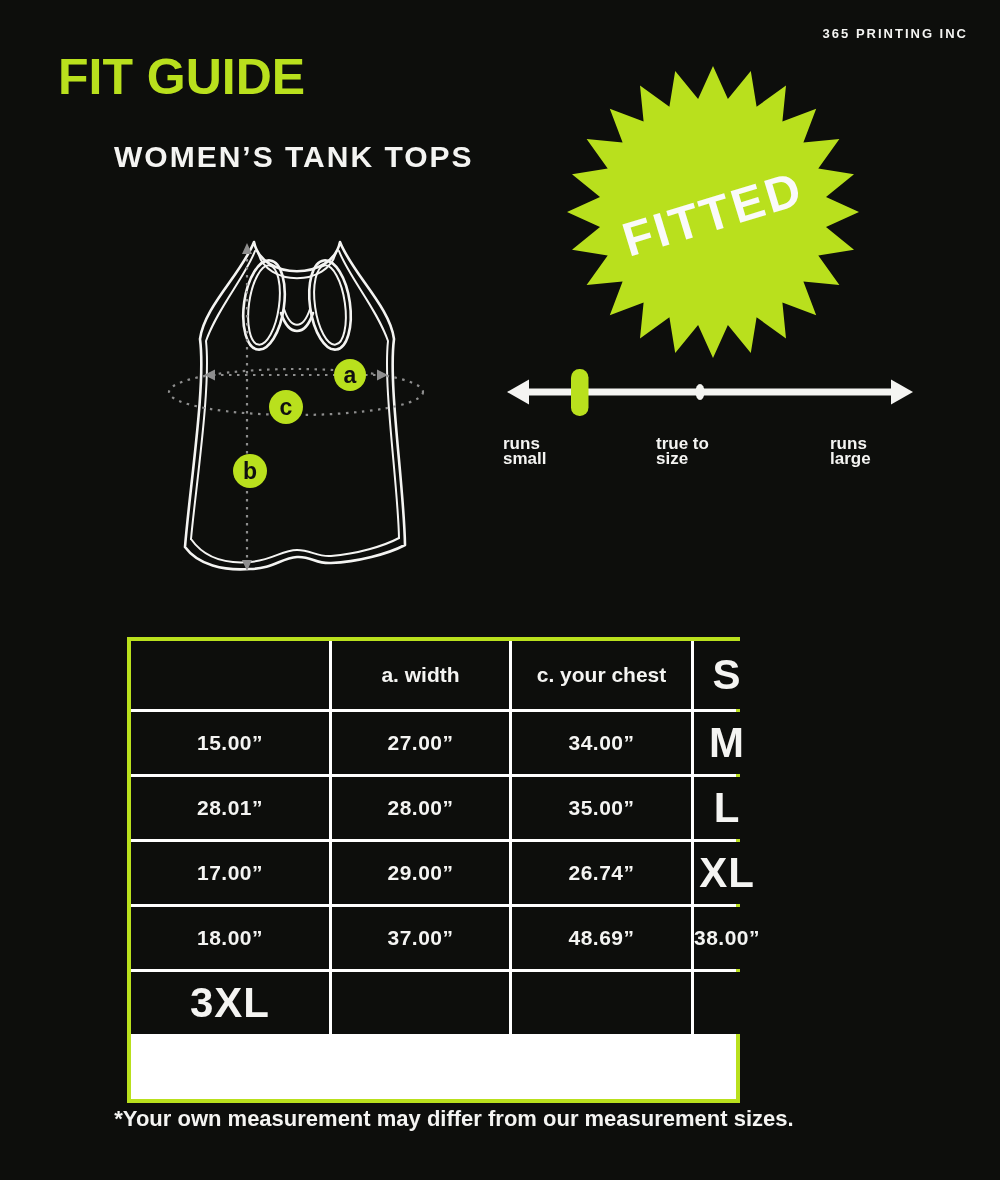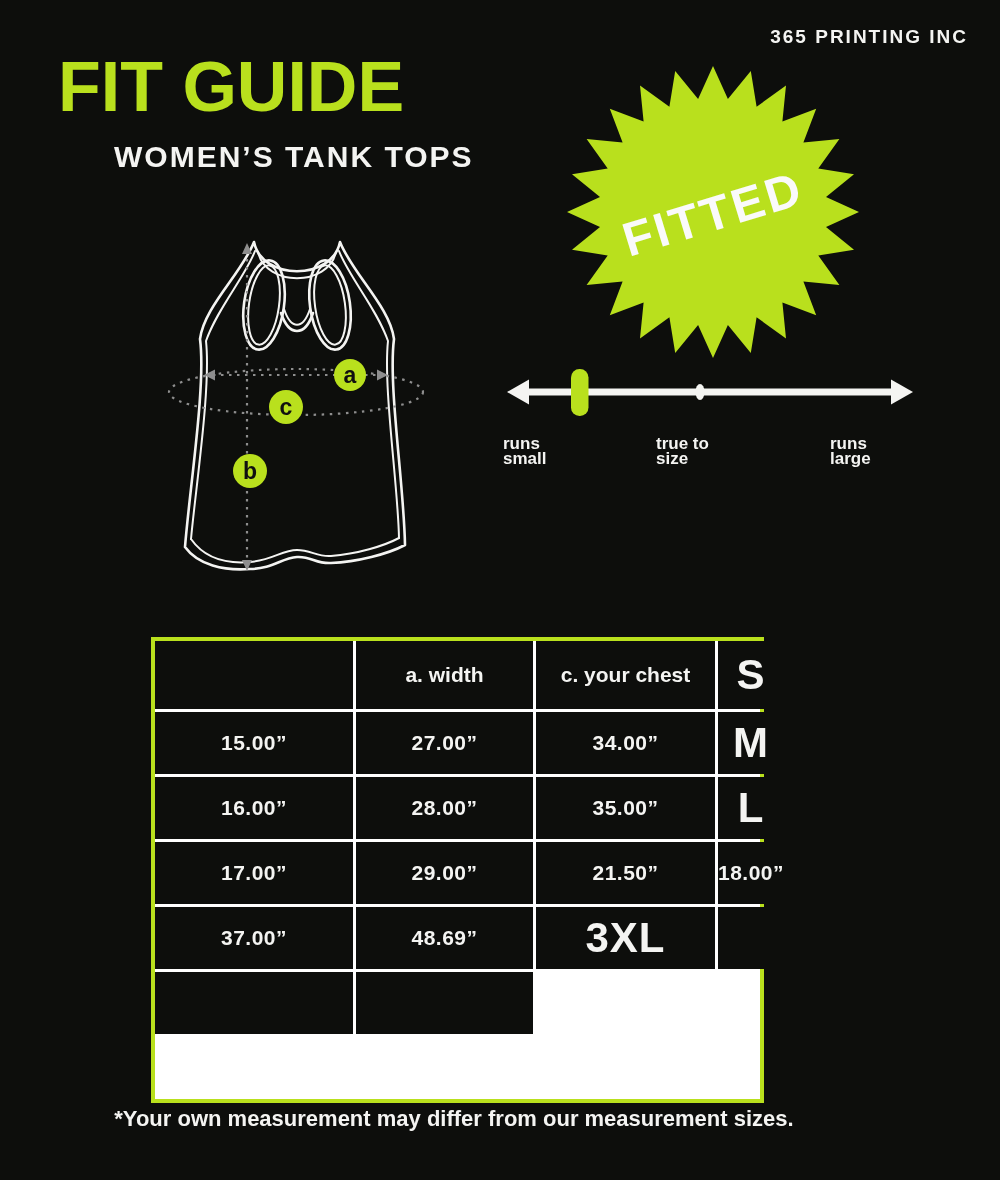--- a/index.html
+++ b/index.html
@@ -11,25 +11,25 @@
   html,body{margin:0;padding:0;background:#000;}
   .page{
     position:relative;
     width:1000px;height:1180px;
     background:var(--bg);
     font-family:"Liberation Sans", sans-serif;
     overflow:hidden;
   }
   .brand{
     position:absolute;top:26px;right:32px;
-    color:var(--white);font-size:19px;font-weight:bold;letter-spacing:2px;text-align:right;
+    color:var(--white);font-size:13px;font-weight:bold;letter-spacing:2px;text-align:right;
   }
   .title{
     position:absolute;left:58px;top:52px;margin:0;
-    color:var(--accent);font-size:70px;font-weight:bold;letter-spacing:0;
+    color:var(--accent);font-size:50px;font-weight:bold;letter-spacing:0;
     line-height:1;
   }
   .subtitle{
     position:absolute;left:114px;top:140px;
     color:var(--white);font-size:30px;font-weight:bold;letter-spacing:2px;
   }
   .badge-svg{position:absolute;left:563px;top:62px;overflow:visible;}
   .badge-text{
     font-family:"Liberation Sans", sans-serif;
     font-size:48px;font-weight:bold;letter-spacing:3px;fill:#fafafa;
@@ -48,21 +48,20 @@
   #lbl-true{left:656px;top:436px;width:100px;}
   #lbl-large{left:830px;top:436px;width:94px;}
   .size-table{
     position:absolute;left:127px;top:637px;width:613px;height:466px;
     box-sizing:border-box;border:4px solid var(--accent);
     background:#ffffff;
     display:grid;
     grid-template-columns:198px 177px 179px 1fr;
     grid-template-rows:68px repeat(6,1fr);
     gap:3px;
-    margin-left:24px;
   }
   .cell{
     background:var(--bg);color:var(--white);font-weight:bold;
     display:flex;align-items:center;justify-content:center;
   }
   .cell.header{font-size:21px;}
   .cell.size{font-size:42px;letter-spacing:1px;}
   .cell.value{font-size:21px;letter-spacing:0.5px;}
   .footnote{
     position:absolute;left:0;top:1106px;width:908px;
@@ -163,33 +162,35 @@
     <div class="cell header"></div>
     <div class="cell header">a. width</div>
     <div class="cell header">c. your chest</div>
 
     <div class="cell size">S</div>
     <div class="cell value">15.00”</div>
     <div class="cell value">27.00”</div>
     <div class="cell value">34.00”</div>
 
     <div class="cell size">M</div>
-    <div class="cell value">16.00”</div>
+    <div class="cell value">28.01”</div>
     <div class="cell value">28.00”</div>
     <div class="cell value">35.00”</div>
 
     <div class="cell size">L</div>
     <div class="cell value">17.00”</div>
     <div class="cell value">29.00”</div>
-    <div class="cell value">21.50”</div>
+    <div class="cell value">26.74”</div>
 
+    <div class="cell size">XL</div>
     <div class="cell value">18.00”</div>
     <div class="cell value">37.00”</div>
 
     <div class="cell value">48.69”</div>
+    <div class="cell value">38.00”</div>
 
     <div class="cell size">3XL</div>
     <div class="cell value"></div>
     <div class="cell value"></div>
     <div class="cell value"></div>
   </div>
 
   <div class="footnote">*Your own measurement may differ from our measurement sizes.</div>
 
 </div>

